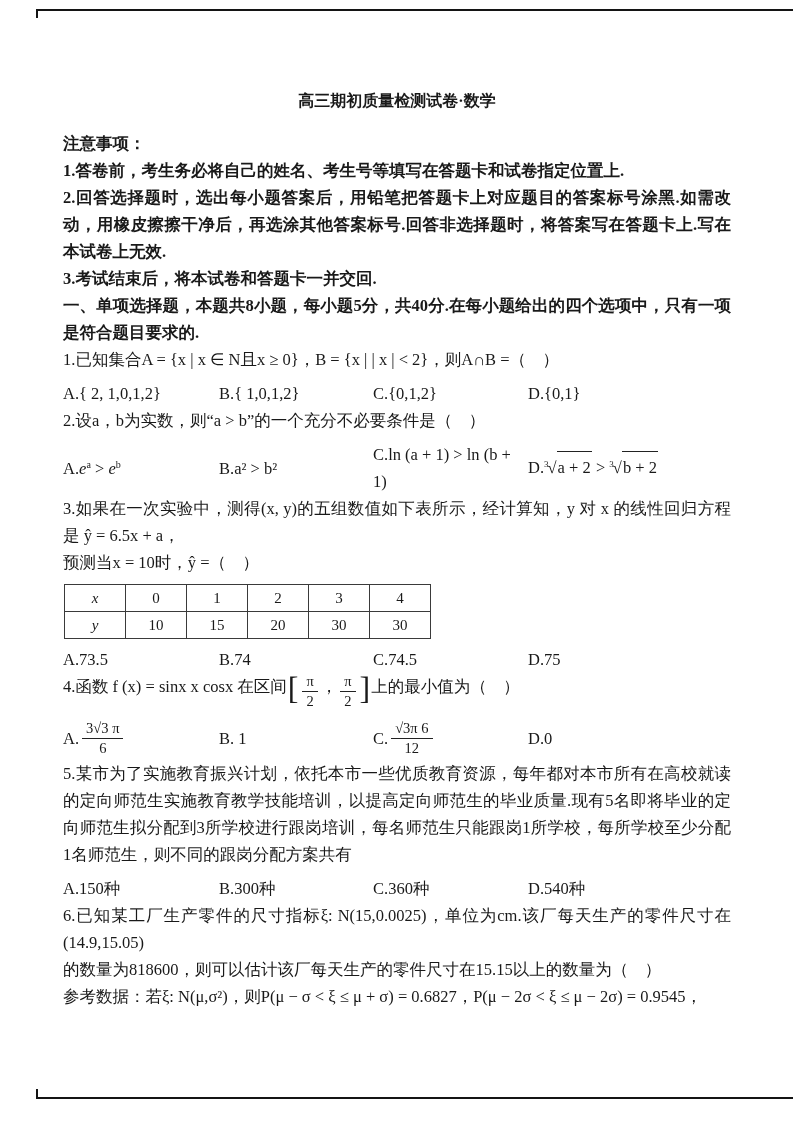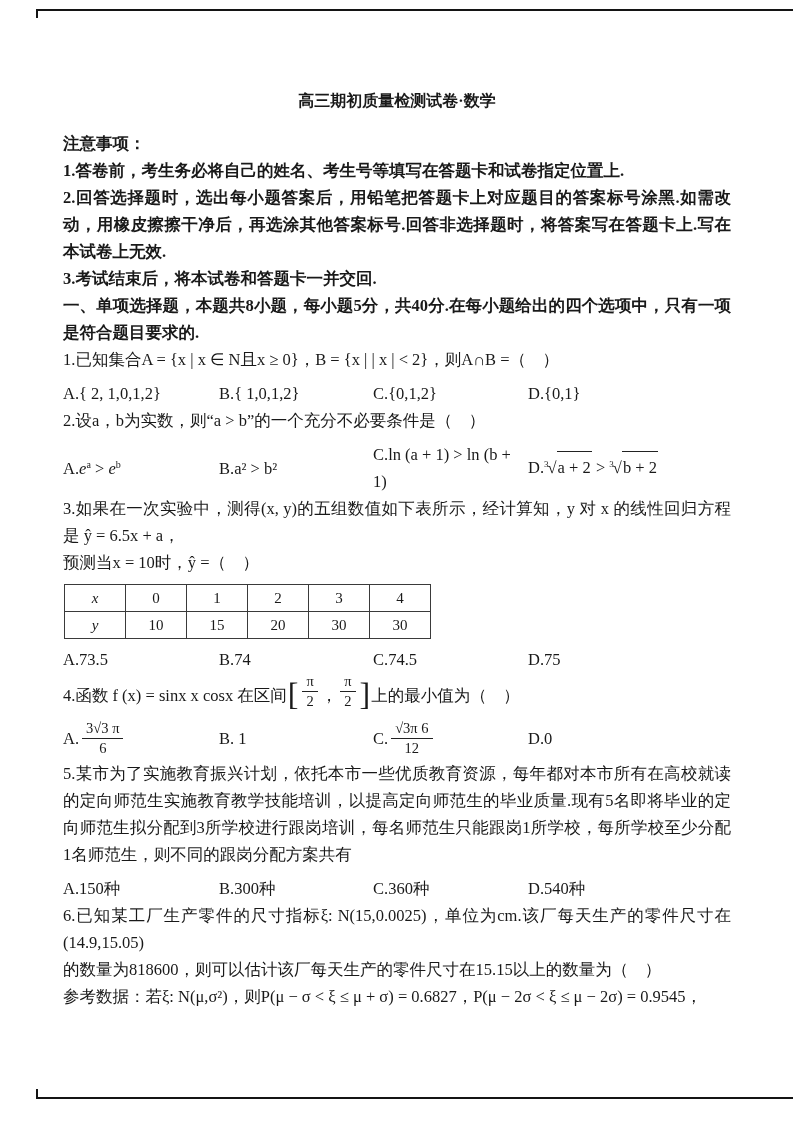--- a/index.html
+++ b/index.html
@@ -33,21 +33,21 @@
   .vinc{border-top:1px solid #222;display:inline-block;line-height:1.25;padding:6px 1px;}
 
   .dtable{border-collapse:collapse;margin:8px 0 5px 1px;}
   .dtable td{
     border:1px solid #3a3a3a;
     min-width:56px;height:26px;
     text-align:center;font-size:15px;line-height:1;
     padding:0 2px;
   }
 
-  .mathline{display:flex;align-items:flex-end;flex-wrap:wrap;}
+  .mathline{display:flex;align-items:flex-start;flex-wrap:wrap;}
   .bigbr{font-size:32px;line-height:30px;margin:0 1px;}
   .frac{
     display:inline-flex;flex-direction:column;align-items:center;
     vertical-align:middle;line-height:1.15;font-size:14.5px;margin:0 3px;
   }
   .frac .num{border-bottom:1px solid #222;padding:0 4px 1px 4px;}
   .frac .den{padding-top:1px;}
   .optm{display:inline-flex;align-items:center;}
 </style>
 </head>

